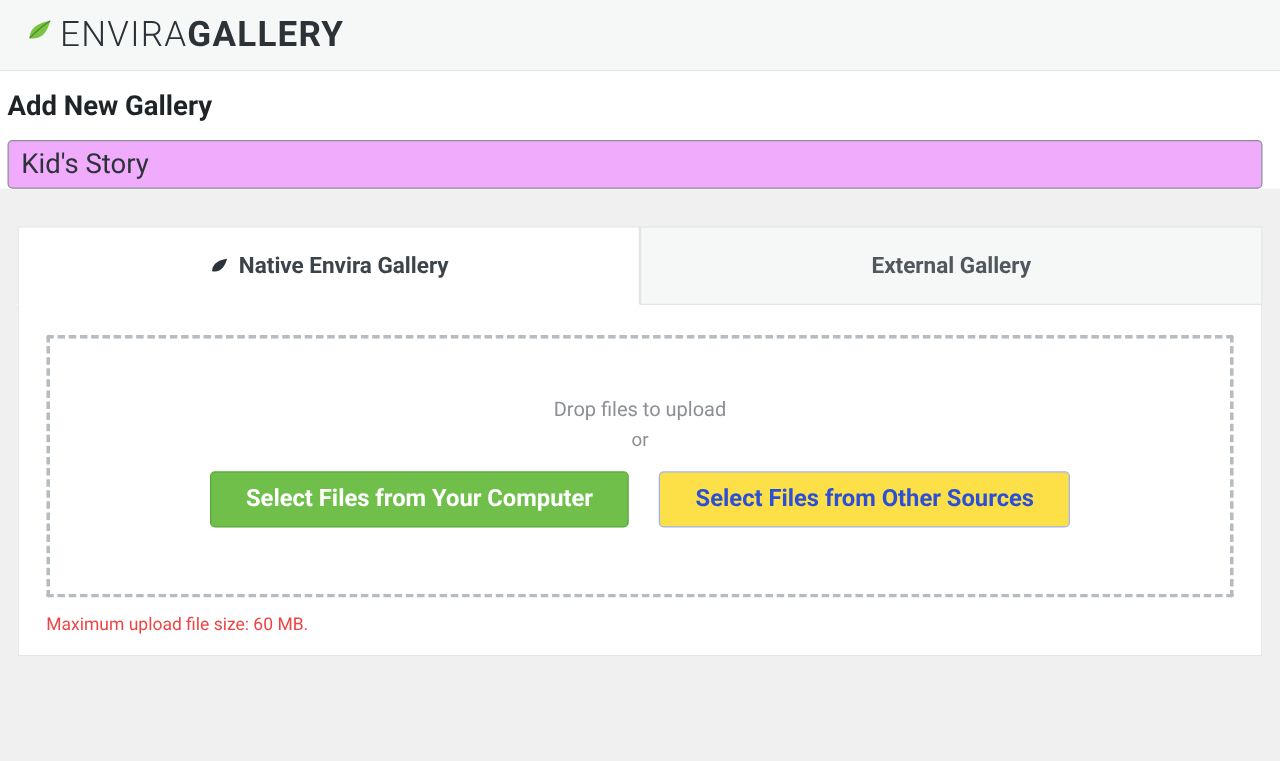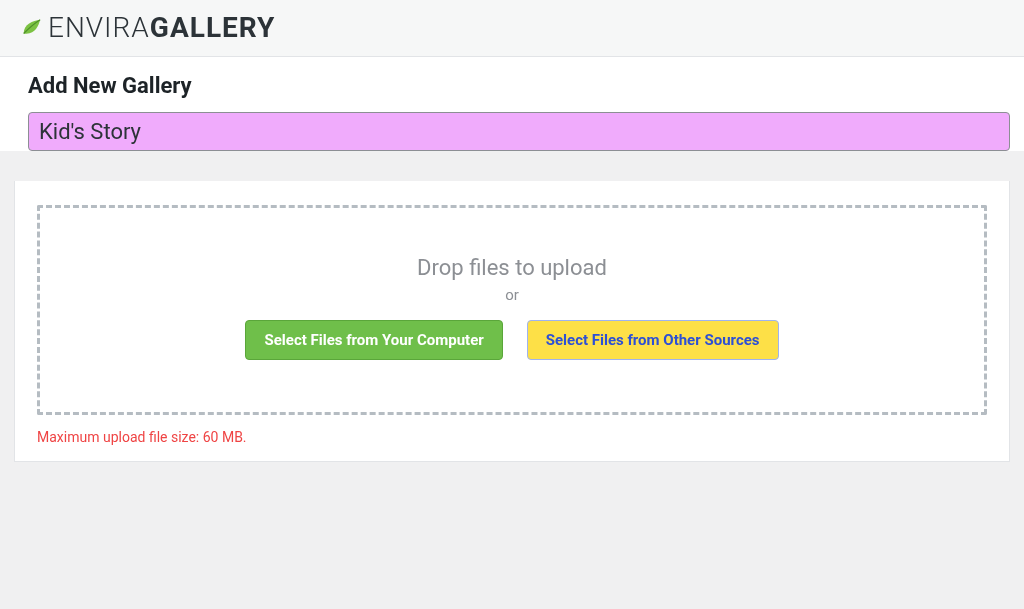--- a/index.html
+++ b/index.html
@@ -13,40 +13,40 @@
     }
     .top-banner {
       background: #f6f7f7;
       padding: 14px 20px;
       border-bottom: 1px solid #e2e4e7;
       display: flex;
       align-items: center;
     }
     .logo-wrap {
       display: flex;
-      align-items: center;
+      align-items: flex-start;
       gap: 6px;
     }
     .logo-leaf {
       width: 22px;
       height: 22px;
       display: inline-block;
     }
     .logo-text {
       font-size: 28px;
       letter-spacing: 1px;
       line-height: 1;
       color: #2c3338;
     }
     .logo-envira { font-weight: 300; }
     .logo-gallery { font-weight: 700; }
 
     .content {
       background: #ffffff;
-      padding: 16px 14px 0 28px;
+      padding: 16px 14px 0 6px;
     }
     .page-title {
       font-size: 22px;
       font-weight: 700;
       color: #1d2327;
       margin-bottom: 14px;
     }
     .title-input {
       width: 100%;
       font-size: 22px;
@@ -110,39 +110,39 @@
       border-radius: 2px;
       min-height: 210px;
       display: flex;
       flex-direction: column;
       align-items: center;
       justify-content: center;
       gap: 6px;
       padding: 28px 10px 34px 10px;
     }
     .drop-heading {
-      font-size: 22px;
+      font-size: 16px;
       color: #8c8f94;
       font-weight: 400;
     }
     .drop-or {
       font-size: 15px;
       color: #8c8f94;
       margin-bottom: 10px;
     }
     .btn-row {
       display: flex;
       gap: 24px;
       flex-wrap: wrap;
       justify-content: center;
     }
     .btn {
-      font-size: 15px;
+      font-size: 19px;
       font-weight: 700;
-      padding: 10px 18px;
+      padding: 10px 28px;
       border-radius: 4px;
       cursor: pointer;
       font-family: inherit;
       line-height: 1.2;
     }
     .btn-primary {
       background: #6fbf4a;
       color: #ffffff;
       border: 1px solid #5aa63a;
     }
@@ -175,20 +175,33 @@
   </div>
 </div>
 
 <div class="content">
   <h1 class="page-title">Add New Gallery</h1>
   <input type="text" class="title-input" placeholder="Add title" value="Kid's Story" style="">
 </div>
 
 <div class="below">
 
+  <div class="tabs">
+    <div class="tab active">
+      <span class="tab-leaf">
+        <svg viewBox="0 0 24 24" width="16" height="16">
+          <path d="M4 18 C 4 8, 14 4, 22 3 C 20 10, 16 20, 4 18 Z" fill="#2c3338"></path>
+        </svg>
+      </span>
+      <span>Native Envira Gallery</span>
+    </div>
+    <div class="tab">
+      <span>External Gallery</span>
+    </div>
+  </div>
 
   <div class="panel">
     <div class="panel-body">
       <div class="dropzone">
         <div class="drop-heading">Drop files to upload</div>
         <div class="drop-or">or</div>
         <div class="btn-row">
           <button class="btn btn-primary">Select Files from Your Computer</button>
           <button class="btn btn-secondary">Select Files from Other Sources</button>
         </div>

